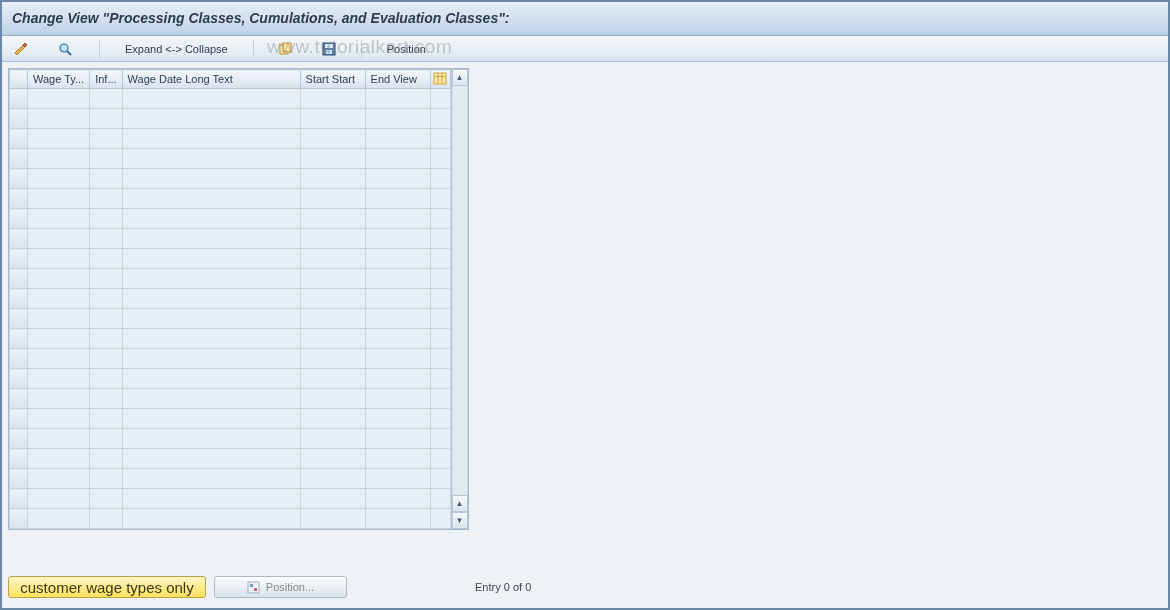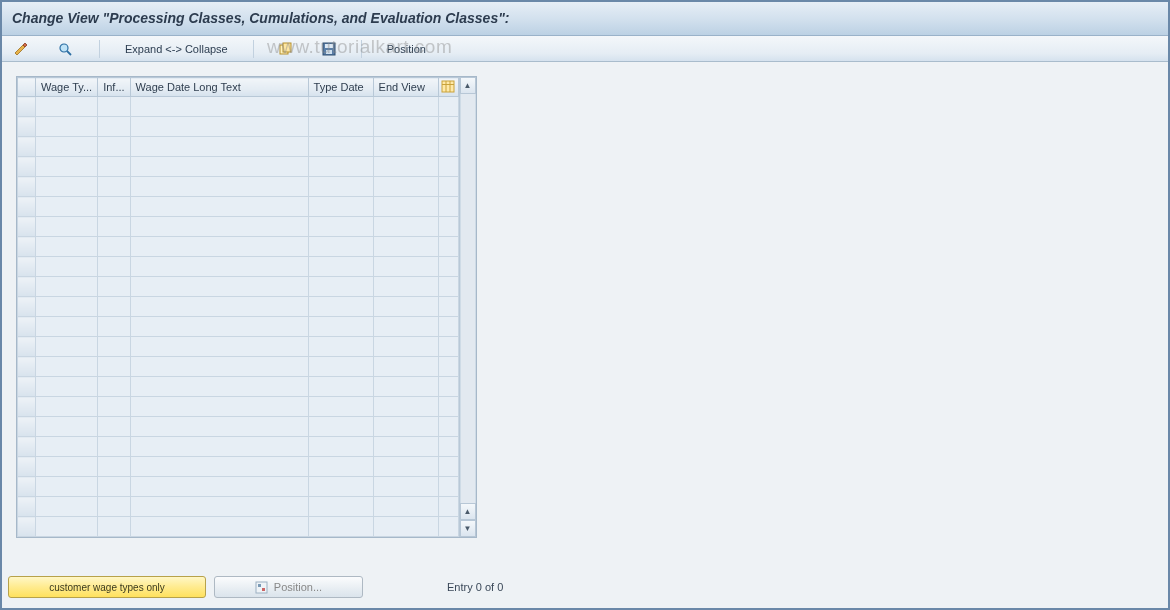--- a/index.html
+++ b/index.html
@@ -63,21 +63,21 @@
       margin: 0 3px;
     }
     .icon { display: inline-flex; align-items: center; justify-content: center; }
     .icon svg { display: block; }
 
     
     .content {
       position: relative;
       width: 100%;
       height: calc(610px - 34px - 26px - 4px);
-      padding: 14px;
+      padding: 6px;
     }
 
     
     .grid-wrap {
       display: inline-flex;
       align-items: stretch;
       border: 1px solid #a6b8c9;
       background: #e7eef5;
     }
     .grid {
@@ -159,38 +159,38 @@
     }
     .btn-yellow {
       height: 22px;
       width: 198px;
       border: 1px solid #b7a24a;
       background: linear-gradient(to bottom, #fff7c6 0%, #ffeb8f 50%, #ffe15d 100%);
       border-radius: 3px;
       display: flex;
       align-items: center;
       justify-content: center;
-      font-size: 10px;
+      font-size: 15px;
       color: #3b3a1e;
     }
     .btn-grey {
       height: 22px;
-      width: 149px;
+      width: 133px;
       border: 1px solid #aeb9c3;
       background: linear-gradient(to bottom, #fbfcfd 0%, #e7edf2 60%, #dbe4ec 100%);
       border-radius: 3px;
       display: flex;
       align-items: center;
       justify-content: center;
       font-size: 11px;
       color: #888;
       gap: 6px;
     }
     .status-text {
-      margin-left: 76px;
+      margin-left: 120px;
       color: #3a4858;
     }
 
     
     .watermark {
       position: absolute;
       top: 34px;
       left: 265px;
       font-size: 19px;
       color: rgba(140,140,140,0.45);
@@ -255,21 +255,21 @@
 
   <div class="content">
     <div class="grid-wrap">
       <table class="grid">
         <thead>
           <tr>
             <th class="row-selector-head"></th>
             <th class="col-wagety">Wage Ty...</th>
             <th class="col-inf">Inf...</th>
             <th class="col-long">Wage Date Long Text</th>
-            <th class="col-start">Type Date</th>
+            <th class="col-start">Start Start</th>
             <th class="col-end">End View</th>
             <th class="config-col">
               <span class="icon">
                 <svg width="14" height="13" viewBox="0 0 14 13">
                   <rect x="1" y="1" width="12" height="11" fill="#ffe9a8" stroke="#c9a23a" stroke-width="1"></rect>
                   <line x1="1" y1="4.5" x2="13" y2="4.5" stroke="#c9a23a" stroke-width="1"></line>
                   <line x1="5" y1="1" x2="5" y2="12" stroke="#c9a23a" stroke-width="1"></line>
                   <line x1="9" y1="1" x2="9" y2="12" stroke="#c9a23a" stroke-width="1"></line>
                 </svg>
               </span>

